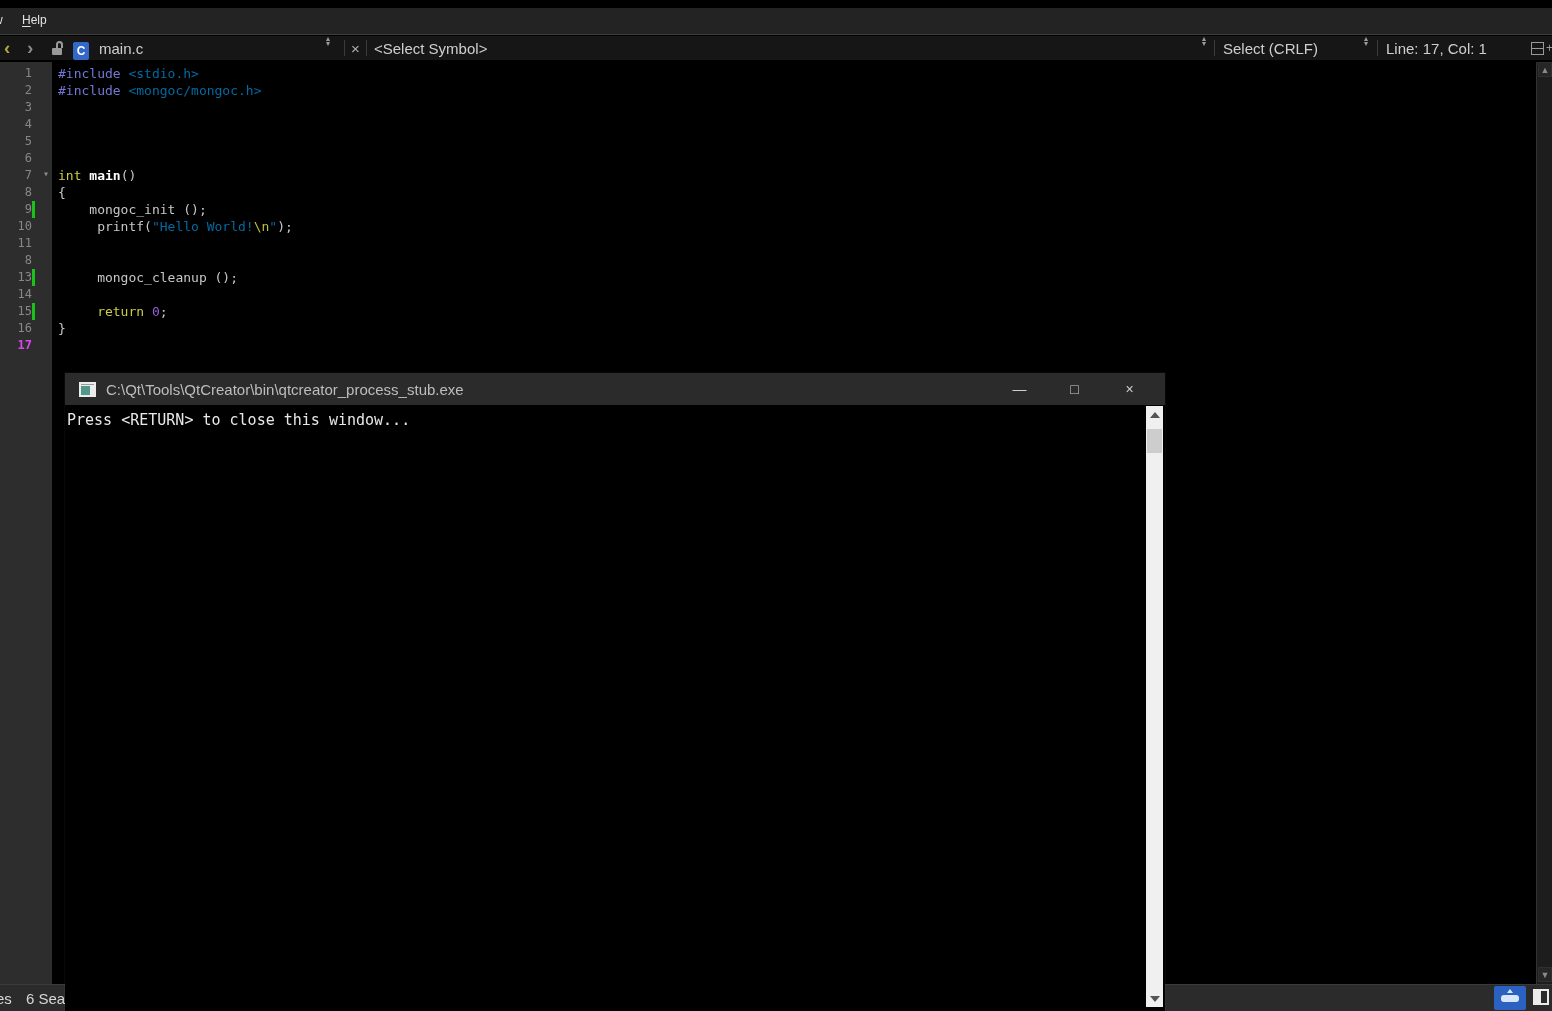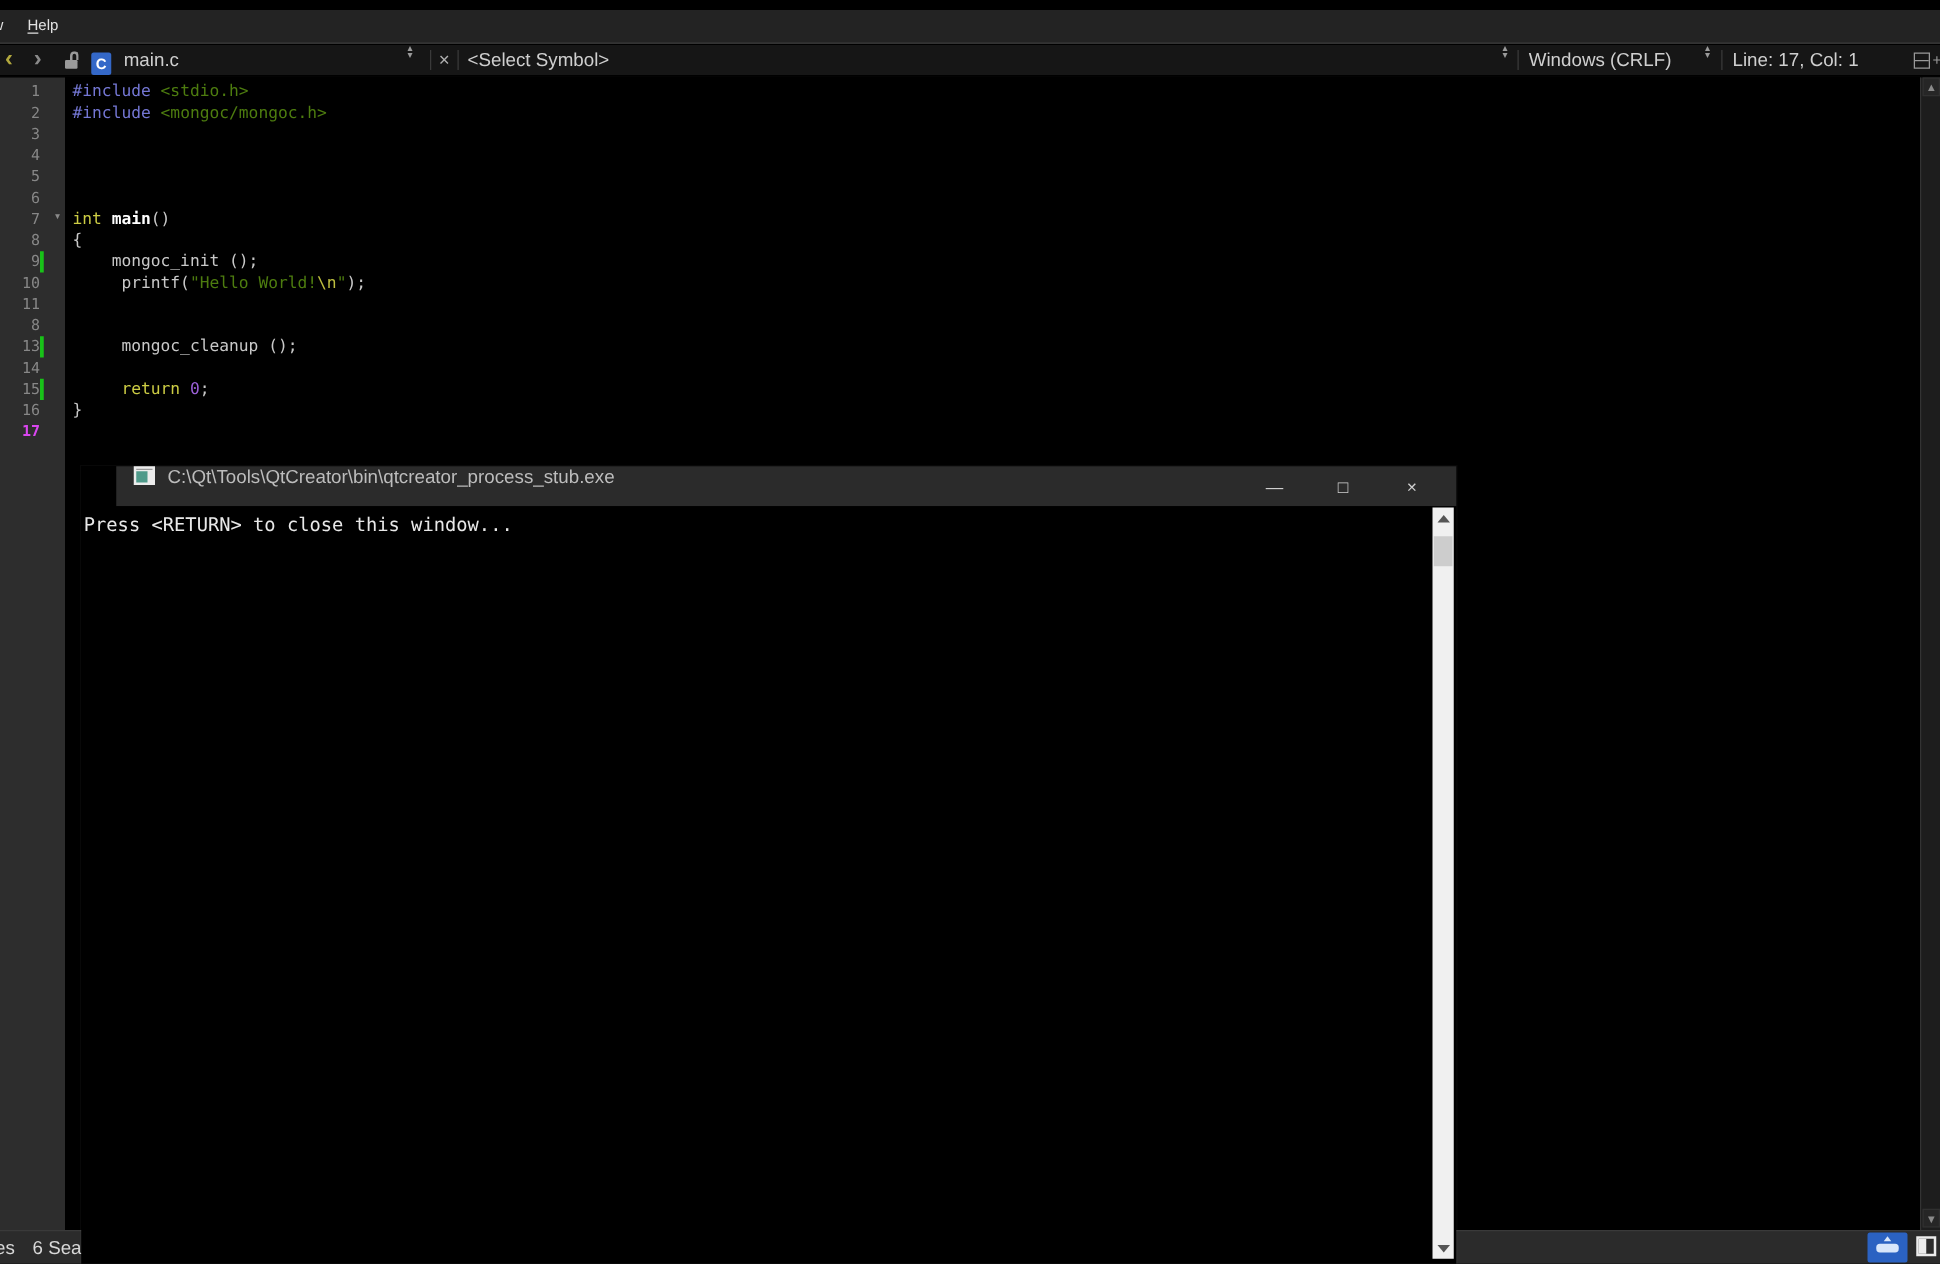--- a/index.html
+++ b/index.html
@@ -40,39 +40,39 @@
   .gutter-row { position:relative; height:17px; font-family:"DejaVu Sans Mono", monospace;
                 font-size:12px; color:#878787; }
   .gutter-row .ln { position:absolute; right:20px; top:1px; }
   .gutter-row.current .ln { color:#d946ef; font-weight:bold;margin-left:27px; }
   .changebar { position:absolute; left:32px; top:0; width:3px; height:17px; background:#18c218; }
   .foldmark { position:absolute; right:3px; top:1px; color:#8a8a8a; font-size:10px; }
   #code-lines { position:absolute; top:3px; left:58px; right:0; font-family:"DejaVu Sans Mono", monospace;
                 font-size:13px; line-height:17px; white-space:pre; }
   .code-row { height:17px; }
   .tk-pp  { color:#7477d4; }
-  .tk-str { color:#4d7c0f; }
+  .tk-str { color:#0369a1; }
   .tk-kw  { color:#cdcd44; }
   .tk-fn  { color:#ffffff; font-weight:bold; }
   .tk-num { color:#9a5fd6; }
   .tk-esc { color:#bfbf3f; }
   .tk-pl  { color:#c8c8c8; }
 
   
   #ed-scrollbar { position:absolute; top:62px; right:0; width:16px; height:922px;
                   background:#1d1d1d; border-left:1px solid #333; }
   .ed-sb-btn { position:absolute; left:1px; width:14px; height:15px; background:#262626;
                color:#8a8a8a; font-size:9px; text-align:center; line-height:15px; border:1px solid #303030; }
   .ed-sb-up { top:0; }
   .ed-sb-down { bottom:2px; }
 
   
   #console { position:absolute; left:65px; top:373px; width:1100px; height:638px; z-index:5;
              box-shadow:0 0 0 1px rgba(255,255,255,0.03); }
-  #console-titlebar { height:32px; background:#2b2b2b; display:flex; align-items:flex-start; padding-left:14px;margin-left:28px; }
+  #console-titlebar { height:32px; background:#2b2b2b; display:flex; align-items:center; padding-left:14px; }
   .con-icon { position:relative; width:17px; height:15px; background:#ececec; margin-right:10px; }
   .con-icon .inner { position:absolute; left:2px; top:4px; width:9px; height:9px; background:#4f9a8a; }
   .con-icon .bar { position:absolute; left:2px; top:2px; width:13px; height:1px; background:#9a9a9a; }
   #console-title { color:#bdbdbd; font-size:15px; flex:1 1 auto; white-space:nowrap; overflow:hidden; }
   .con-btn { width:55px; height:32px; display:flex; align-items:center; justify-content:center;
              color:#cfcfcf; font-size:14px; }
   #console-controls { display:flex; margin-right:8px; }
   #console-body { position:relative; height:606px; background:#000;text-align:center; }
   #console-text { position:absolute; left:2px; top:6px; color:#e8e8e8;
                   font-family:"DejaVu Sans Mono", monospace; font-size:15px; white-space:pre; }
@@ -125,21 +125,21 @@
   </span>
   <span class="vsep" style="left:344px;"></span>
   <span class="titem close-x" style="left:351px;">×</span>
   <span class="vsep" style="left:366px;"></span>
   <span class="titem" style="left:374px;">&lt;Select Symbol&gt;</span>
   <span class="titem spinner" style="left:1202px;">
     <span>▴</span>
       <span>▾</span>
   </span>
   <span class="vsep" style="left:1214px;"></span>
-  <span class="titem" style="left:1223px;">Windows (CRLF)</span>
+  <span class="titem" style="left:1223px;">Select (CRLF)</span>
   <span class="titem spinner" style="left:1364px;">
     <span>▴</span>
       <span>▾</span>
   </span>
   <span class="vsep" style="left:1377px;"></span>
   <span class="titem" style="left:1386px;">Line: 17, Col: 1</span>
   <span class="titem" style="left:1531px;">
     <span class="split-icon"></span>
       <span class="split-plus">+</span>
   </span>

